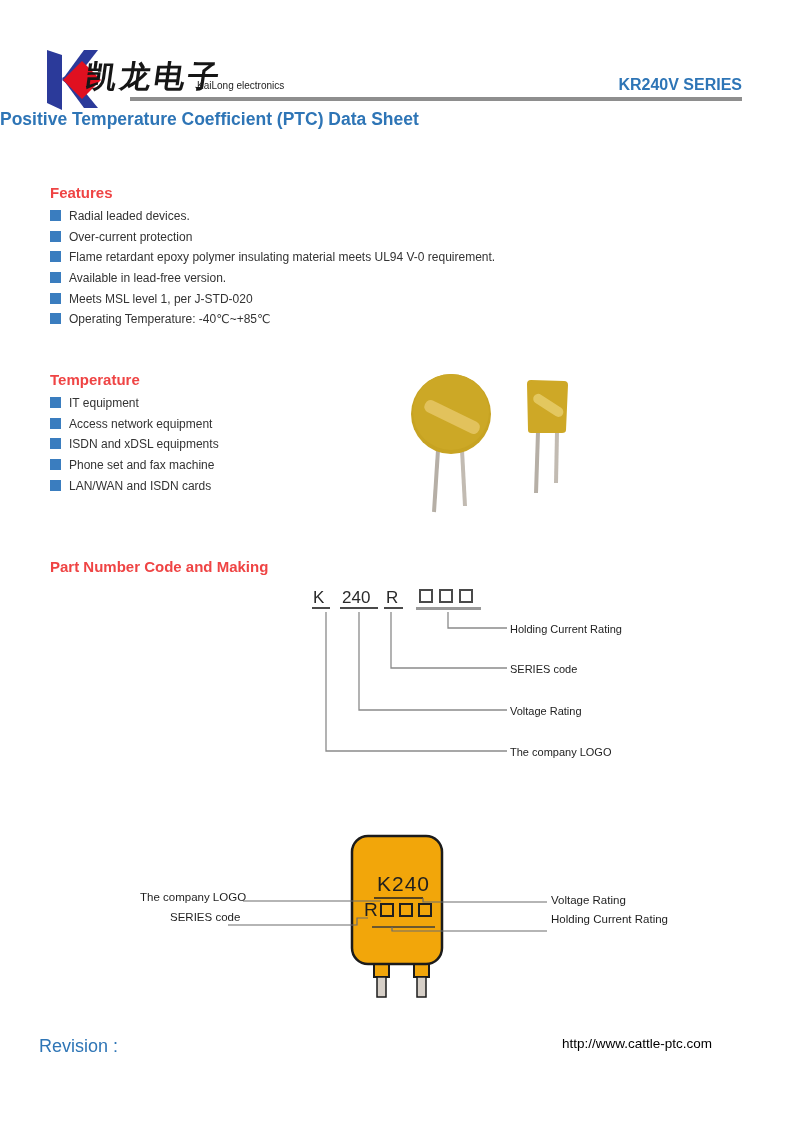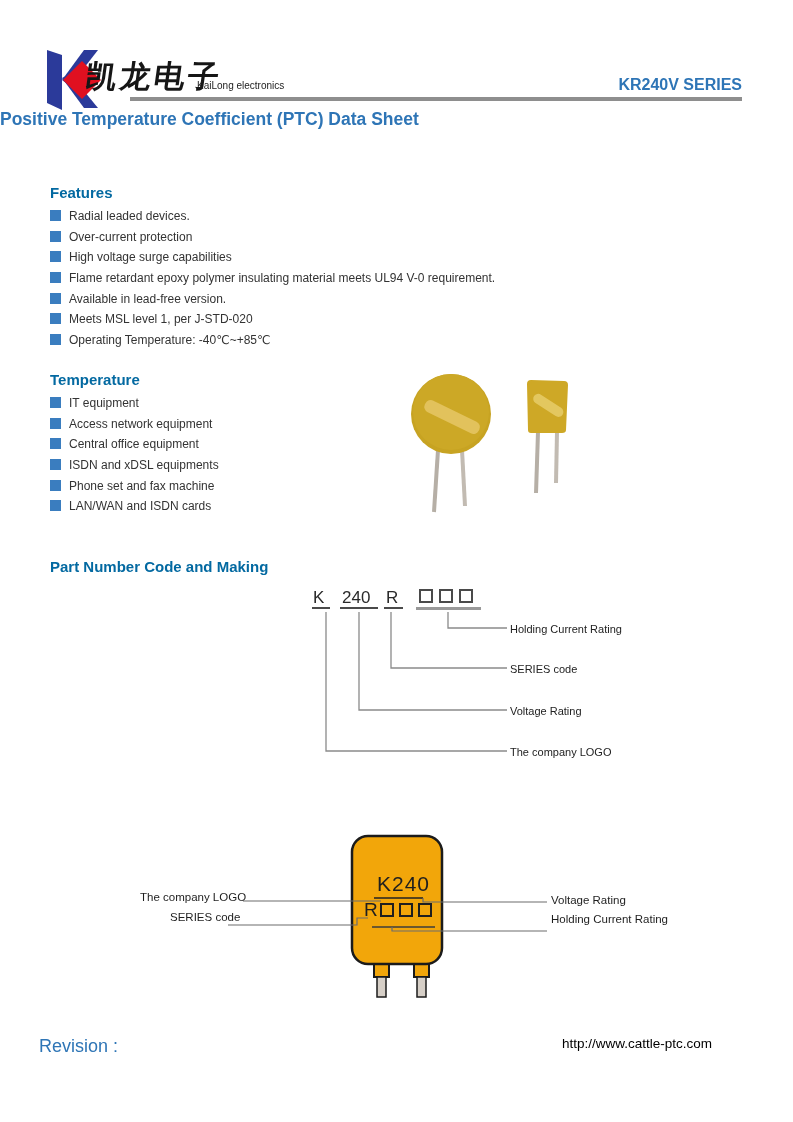--- a/index.html
+++ b/index.html
@@ -9,21 +9,21 @@
 
   
   .logo-cn { left:86px; top:56px; font-size:31px; font-weight:900; color:#161616;
              letter-spacing:3px; transform:skewX(-8deg); font-family:"DejaVu Serif","Liberation Serif",serif; }
   .company-en { left:197px; top:80px; font-size:10px; color:#1c1c1c; }
   .series-name { left:0; top:76px; width:742px; text-align:right; font-size:16px; font-weight:bold; color:#2E75B6; }
   .header-rule { left:130px; top:97px; width:612px; height:4px; background:#8e8e8e; }
   .doc-title { left:0; top:109px; width:793px; font-size:17.5px; font-weight:bold; color:#2E75B6; }
 
   
-  .sec-heading { font-size:15px; font-weight:bold; color:#0369a1; }
+  .sec-heading { font-size:15px; font-weight:bold; color:#ef4444; }
   .bullet-list { left:50px; }
   .bullet-item { display:flex; align-items:flex-start; height:20.7px; }
   .bullet-sq { width:11px; height:11px; background:#3A7DBF; margin-top:4px; flex:0 0 11px; }
   .bullet-text { margin-left:8px; font-size:12px; color:#333333; white-space:nowrap; line-height:20.7px; }
 
   
   .code-char { position:absolute; font-size:17px; color:#2a2a2a; }
   .code-underline { position:absolute; height:2px; background:#4a4a4a; }
   .digit-box { display:inline-block; width:14px; height:14px; border:2px solid #4a4a4a; background:#fff; margin-right:6px; }
   .map-label { position:absolute; font-size:11px; color:#222; white-space:nowrap; }
@@ -62,24 +62,20 @@
     <div class="bullet-item">
         <span class="bullet-sq"></span>
         <span class="bullet-text">Radial leaded devices.</span>
       </div>
     <div class="bullet-item">
         <span class="bullet-sq"></span>
         <span class="bullet-text">Over-current protection</span>
       </div>
     <div class="bullet-item">
         <span class="bullet-sq"></span>
-        <span class="bullet-text">High voltage surge capabilities</span>
-      </div>
-    <div class="bullet-item">
-        <span class="bullet-sq"></span>
         <span class="bullet-text">Flame retardant epoxy polymer insulating material meets UL94 V-0 requirement.</span>
       </div>
     <div class="bullet-item">
         <span class="bullet-sq"></span>
         <span class="bullet-text">Available in lead-free version.</span>
       </div>
     <div class="bullet-item">
         <span class="bullet-sq"></span>
         <span class="bullet-text">Meets MSL level 1, per J-STD-020</span>
       </div>
@@ -91,24 +87,20 @@
 
   <div class="abs sec-heading" style="left:50px; top:371px;">Temperature</div>
   <div class="abs bullet-list" style="top:393px;text-align:center;">
     <div class="bullet-item">
         <span class="bullet-sq"></span>
         <span class="bullet-text">IT equipment</span>
       </div>
     <div class="bullet-item">
         <span class="bullet-sq"></span>
         <span class="bullet-text">Access network equipment</span>
-      </div>
-    <div class="bullet-item">
-        <span class="bullet-sq"></span>
-        <span class="bullet-text">Central office equipment</span>
       </div>
     <div class="bullet-item">
         <span class="bullet-sq"></span>
         <span class="bullet-text">ISDN and xDSL equipments</span>
       </div>
     <div class="bullet-item">
         <span class="bullet-sq"></span>
         <span class="bullet-text">Phone set and fax machine</span>
       </div>
     <div class="bullet-item">

